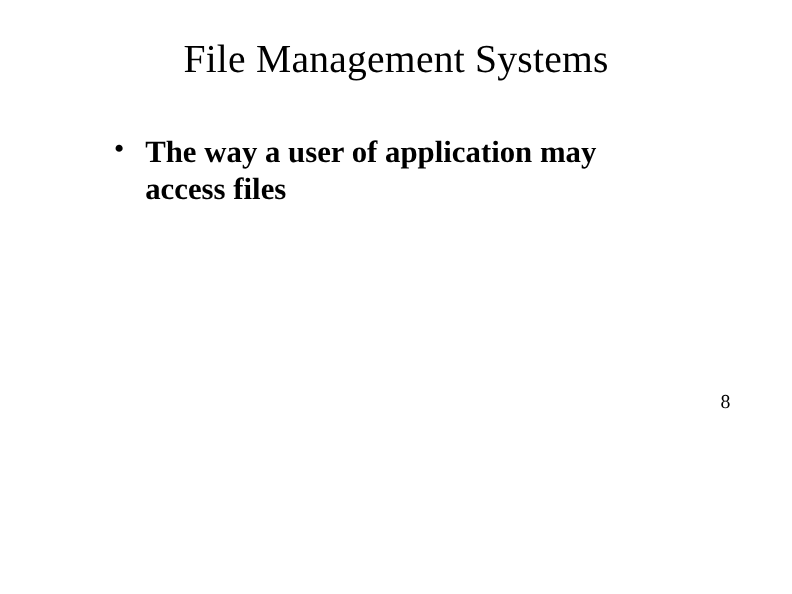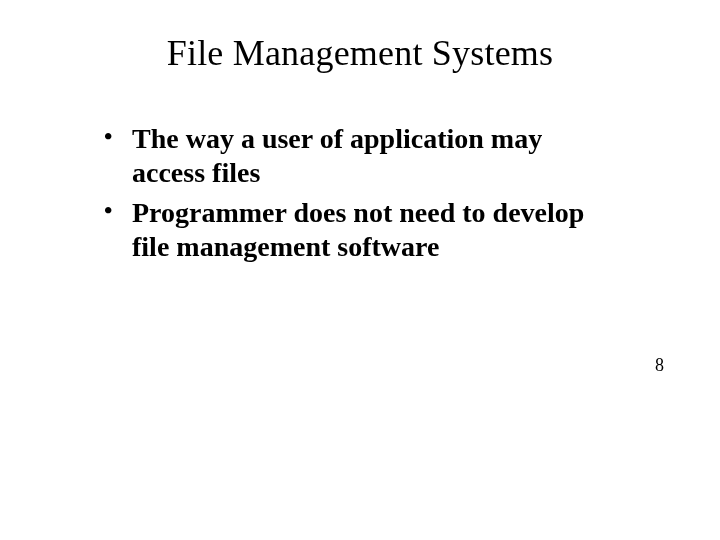--- a/index.html
+++ b/index.html
@@ -51,16 +51,15 @@
       color: #000;
     }
   </style>
 </head>
 <body>
 
 <div class="slide">
   <h1 class="title">File Management Systems</h1>
   <ul class="bullets">
     <li>The way a user of application may access files</li>
-    <li>Programmer does not need to develop file management software</li>
   </ul>
   <div class="page-number">8</div>
 </div>
 
 </body></html>

